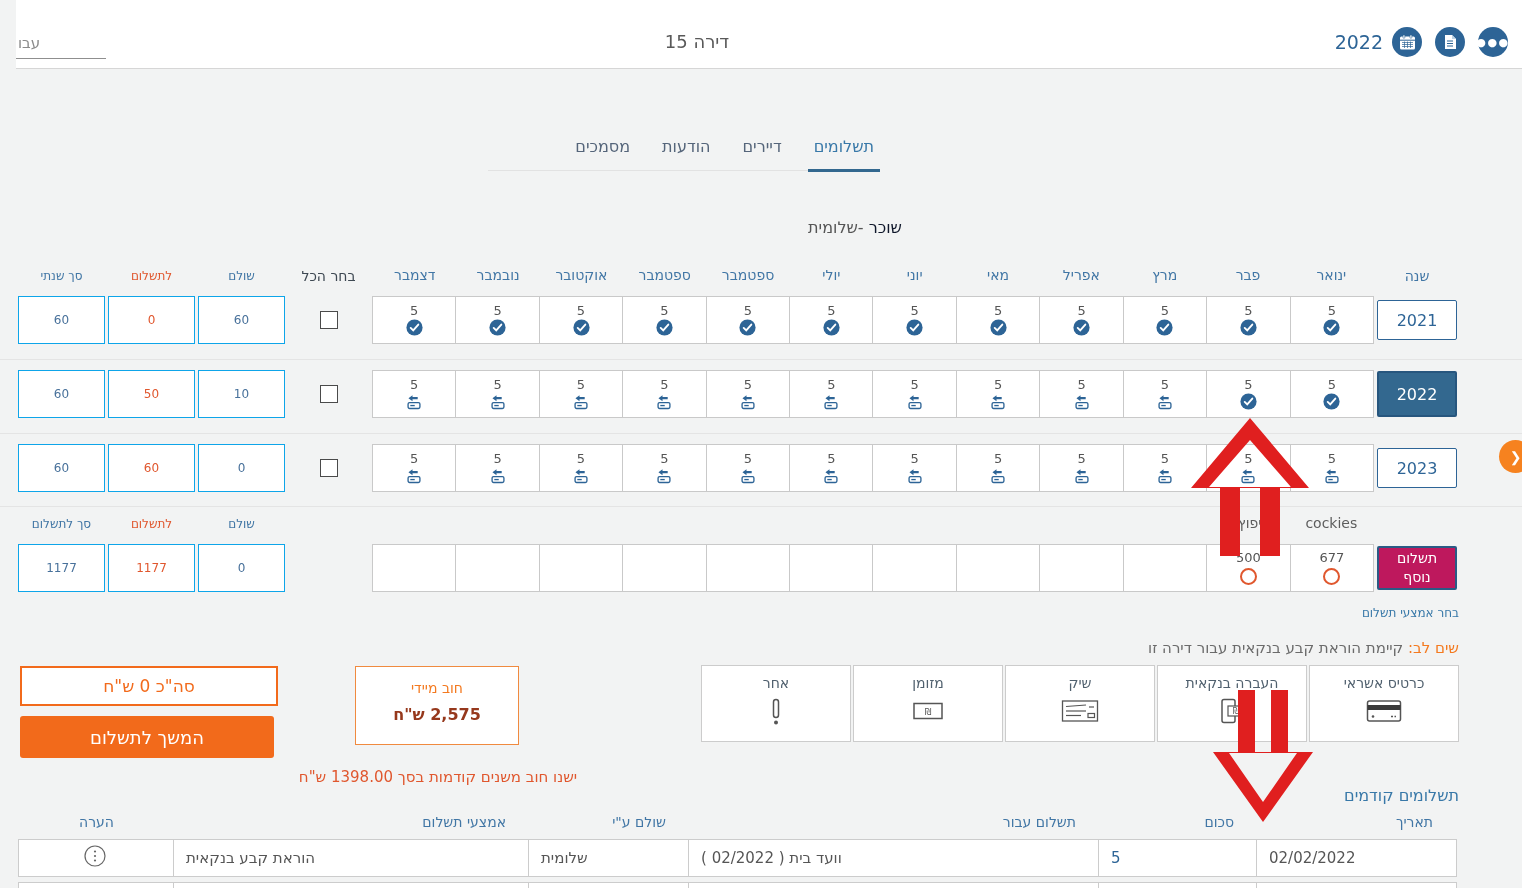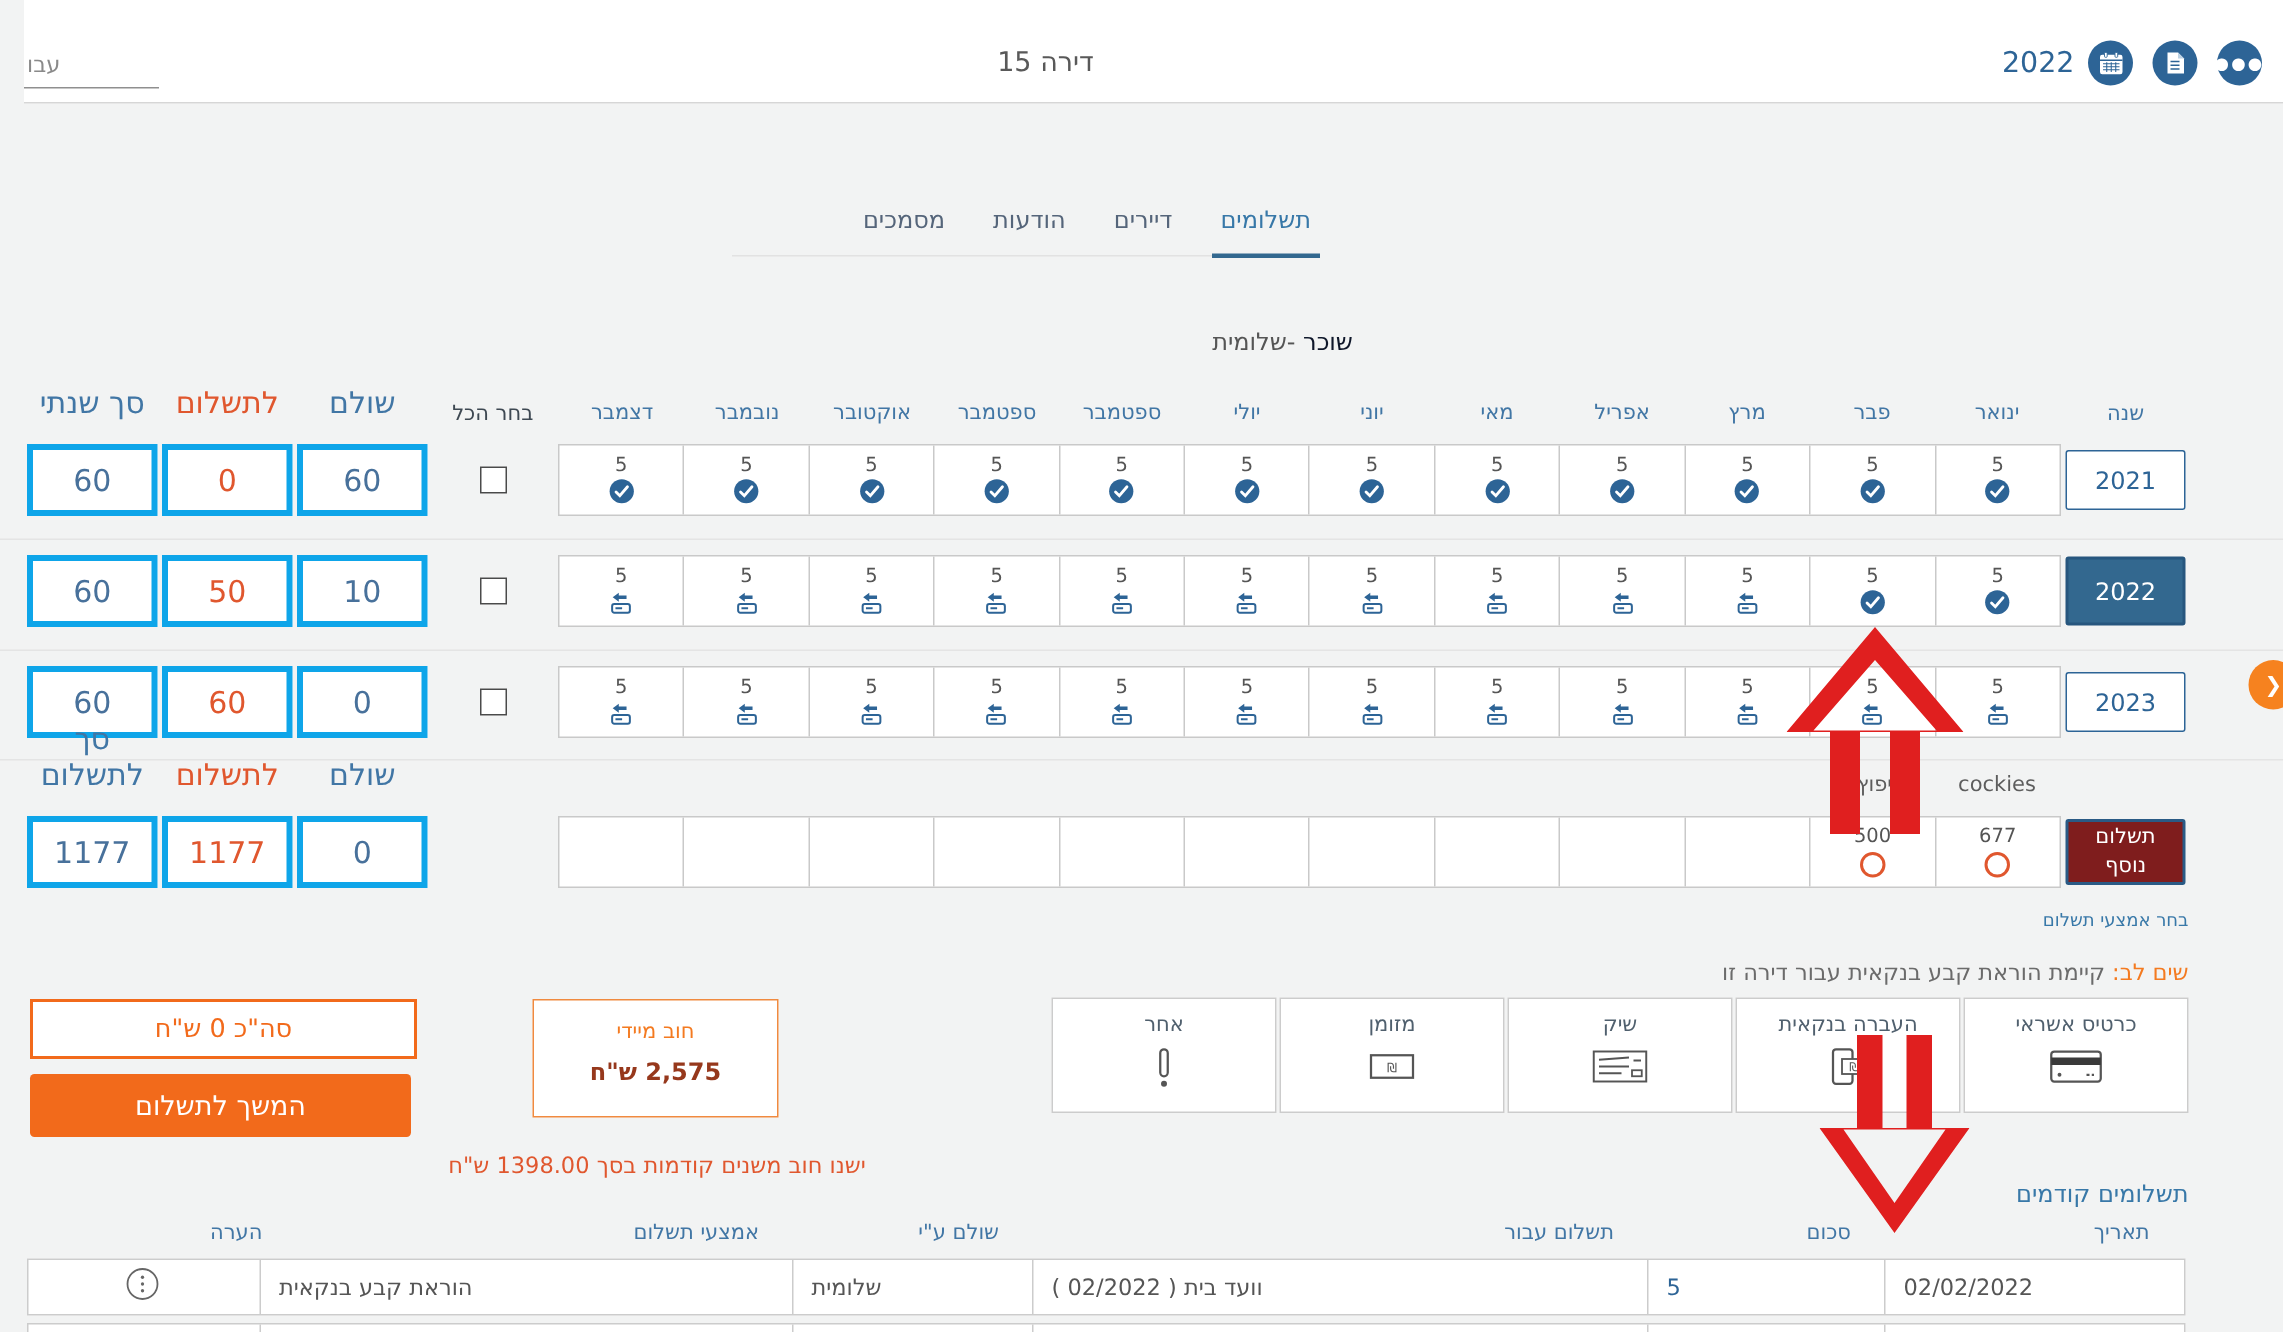--- a/index.html
+++ b/index.html
@@ -30,27 +30,27 @@
   .ybtn.active{background:#33688f;color:#fff;border:2px solid #27567e;height:46px}
   .month-grid{width:1002px;display:flex;background:#fff;border:1px solid #c9c9c9;box-sizing:border-box;flex:none}
   .hgrid{background:transparent;border-color:transparent}
   .mcell{flex:1;display:flex;flex-direction:column;align-items:center;justify-content:center;gap:1px;cursor:pointer}
   .mcell + .mcell{border-inline-start:1px solid #c9c9c9}
   .mhead{flex:1;text-align:center;color:#4176a5;font-size:14px}
   .mhead.gray{color:#5d5d5d}
   .amt{font-size:13px;color:#555;line-height:1.15}
   .ccol{width:81px;display:flex;align-items:center;justify-content:center;flex:none}
   .cb{width:16px;height:16px;border:1.5px solid #4a4a4a;background:#fff;display:inline-block;cursor:pointer}
-  .sbox{width:87px;background:#fff;border:4px solid #0ea5e9;box-sizing:border-box;display:flex;align-items:center;justify-content:center;font-size:20px;color:#48719b;flex:none}
+  .sbox{width:87px;background:#fff;border:1px solid #0ea5e9;box-sizing:border-box;display:flex;align-items:center;justify-content:center;font-size:12px;color:#48719b;flex:none}
   .hrow .sbox,.hrow .ccol,.hrow .month-grid,.hrow .ycell{background:transparent;border-color:transparent}
   .hcell{justify-content:center;text-align:center;color:#4176a5}
   .orange{color:#e0572e !important}
   .dark{color:#3e4852 !important}
   .sep{position:absolute;left:0;width:1522px;height:1px;background:#e4e4e4}
-  .add-pay{width:80px;height:44px;align-self:center;background:#7f1d1d;border:2px solid #2a5a85;color:#fff;font-size:14px;display:flex;align-items:center;justify-content:center;text-align:center;line-height:1.35;border-radius:2px;cursor:pointer;box-sizing:border-box;padding:2px}
+  .add-pay{width:80px;height:44px;align-self:center;background:#be185d;border:2px solid #2a5a85;color:#fff;font-size:14px;display:flex;align-items:center;justify-content:center;text-align:center;line-height:1.35;border-radius:2px;cursor:pointer;box-sizing:border-box;padding:2px}
   .radio{width:17px;height:17px;border:2px solid #e0572e;border-radius:50%;box-sizing:border-box;background:#fff;cursor:pointer;margin-top:1px}
   
   .choose{position:absolute;top:606px;right:63px;color:#3878a8;font-size:12px}
   .notice{position:absolute;top:639px;right:63px;font-size:15px;color:#6b6b6b}
   .notice .warn{color:#f47a20}
   .methods{position:absolute;top:665px;right:63px;display:flex;gap:2px}
   .method{width:150px;height:77px;background:#fff;border:1px solid #ccc;box-sizing:border-box;display:flex;flex-direction:column;align-items:center;padding-top:9px;gap:7px;cursor:pointer}
   .mlabel{font-size:14px;color:#50606e;white-space:nowrap}
   .total-box{position:absolute;left:20px;top:666px;width:254px;height:36px;border:2px solid #f26a1b;background:#fff;color:#f26a1b;display:flex;align-items:center;justify-content:center;font-size:17px;box-sizing:content-box}
   .continue-btn{position:absolute;left:20px;top:716px;width:254px;height:42px;background:#f26a1b;border:none;color:#fff;font-weight:normal;font-size:18px;border-radius:3px;display:flex;align-items:center;justify-content:center;cursor:pointer;font-family:inherit}
@@ -587,21 +587,21 @@
 </div>
 <div class="debt-note">ישנו חוב משנים קודמות בסך 1398.00 ש"ח</div>
 
 <div class="prev-title">תשלומים קודמים</div>
 <div class="prev-header">
   <div class="ph w-date">תאריך</div>
   <div class="ph w-amount">סכום</div>
   <div class="ph w-for">תשלום עבור</div>
   <div class="ph w-by">שולם ע"י</div>
   <div class="ph w-method">אמצעי תשלום</div>
-  <div class="ph w-note" style="padding:0">הערה</div>
+  <div class="ph w-note" style="text-align:center;padding:0">הערה</div>
 </div>
 <div class="prev-row">
   <div class="pc w-date">02/02/2022</div>
   <div class="pc w-amount blue">5</div>
   <div class="pc w-for">וועד בית ( 02/2022 )</div>
   <div class="pc w-by">שלומית</div>
   <div class="pc w-method">הוראת קבע בנקאית</div>
   <div class="pc w-note center">
     <span>
       <svg width="24" height="24" viewBox="0 0 24 24" fill="none">

